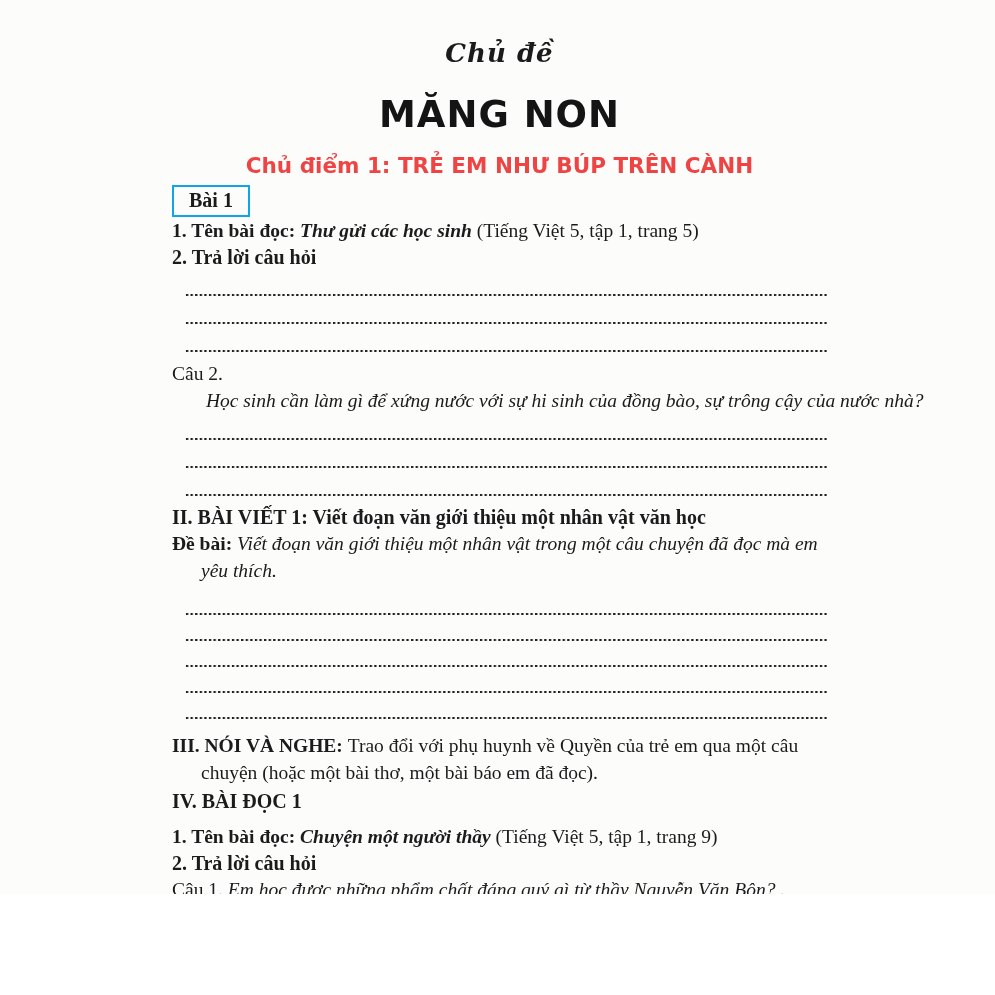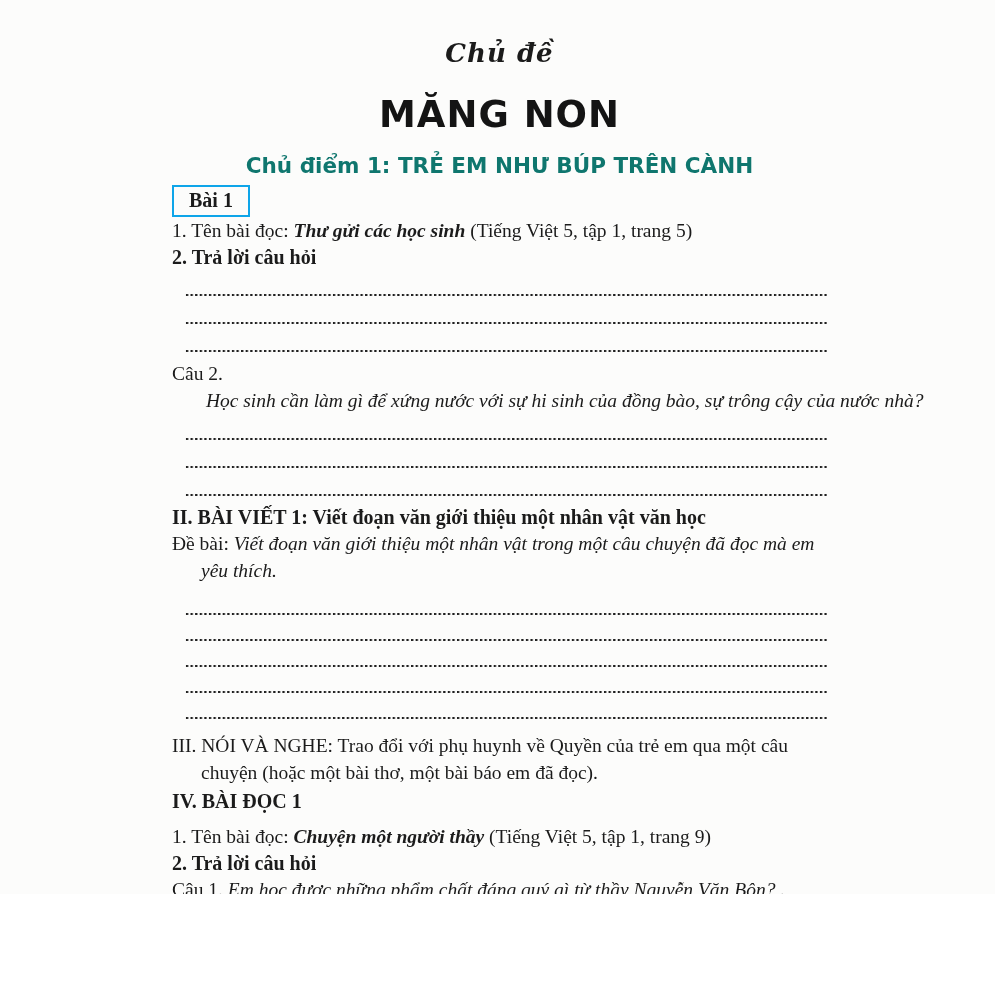--- a/index.html
+++ b/index.html
@@ -38,21 +38,21 @@
     letter-spacing: 1px;
     color: #141414;
   }
   .unit-heading {
     text-align: center;
     font-family: "DejaVu Sans", sans-serif;
     font-weight: 700;
     font-size: 21.5px;
     line-height: 25px;
     margin-top: 17px;
-    color: #0f766e;
+    color: #ef4444;
   }
   .badge {
     display: inline-block;
     margin-top: 7px;
     border: 2px solid #0ea5e9;
     padding: 0px 15px 2px 15px;
     font-weight: 700;
     font-size: 20px;
     line-height: 26px;
   }
@@ -63,21 +63,21 @@
     margin-top: 4px;
   }
   p.row {
     font-size: 19.5px;
     line-height: 27px;
   }
   p.hang {
     padding-left: 29px;
     text-indent: -29px;
   }
-  .b { font-weight: 400; text-align: right; }
+  .b { font-weight: 700; text-align: right; }
   .bi { font-weight: 700; font-style: italic; text-align: right; }
   .i { font-style: italic; }
   .answer-lines { margin-left: 13px; margin-top: 2px; margin-bottom: 4px; }
   .dotted-line {
     height: 28px;
     background-image: radial-gradient(circle at 2px 2px, #1e1e1e 1.15px, transparent 1.5px);
     background-size: 4.6px 4px;
     background-repeat: repeat-x;
     background-position: left bottom 3px;
   }

